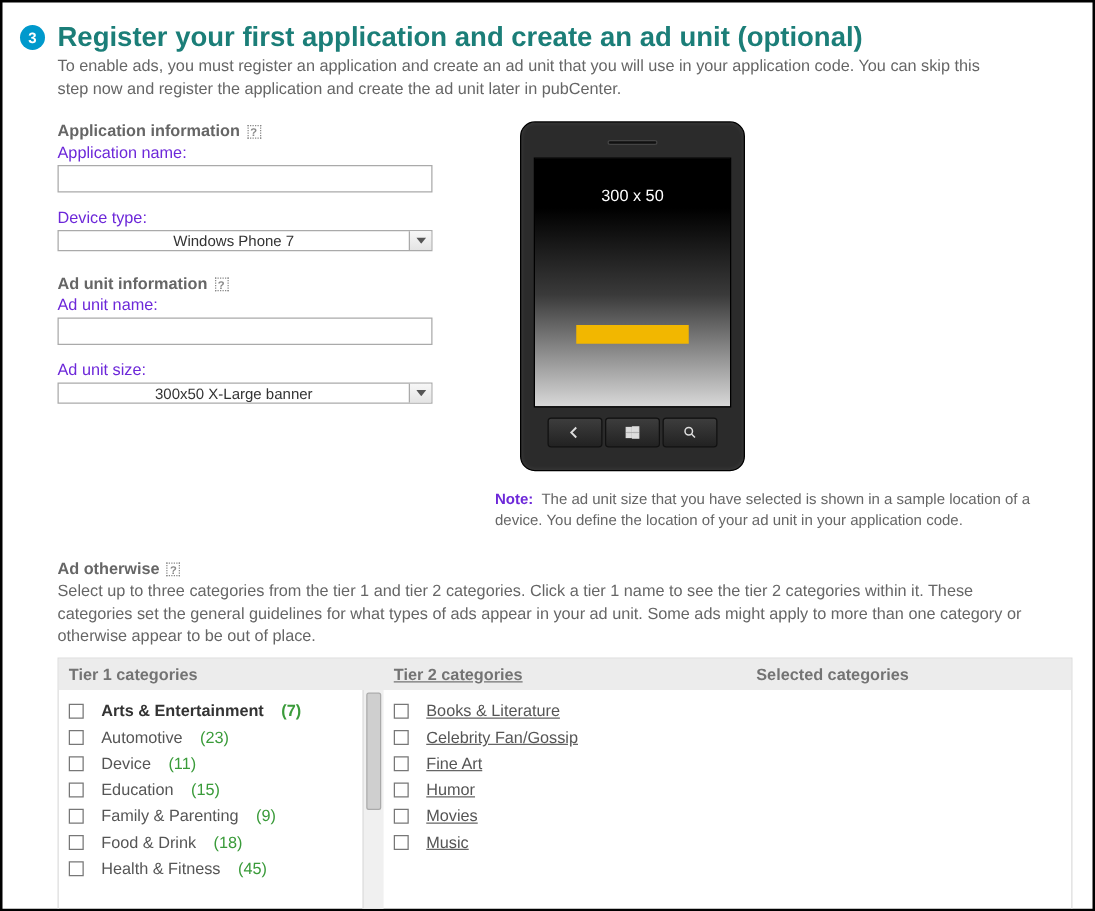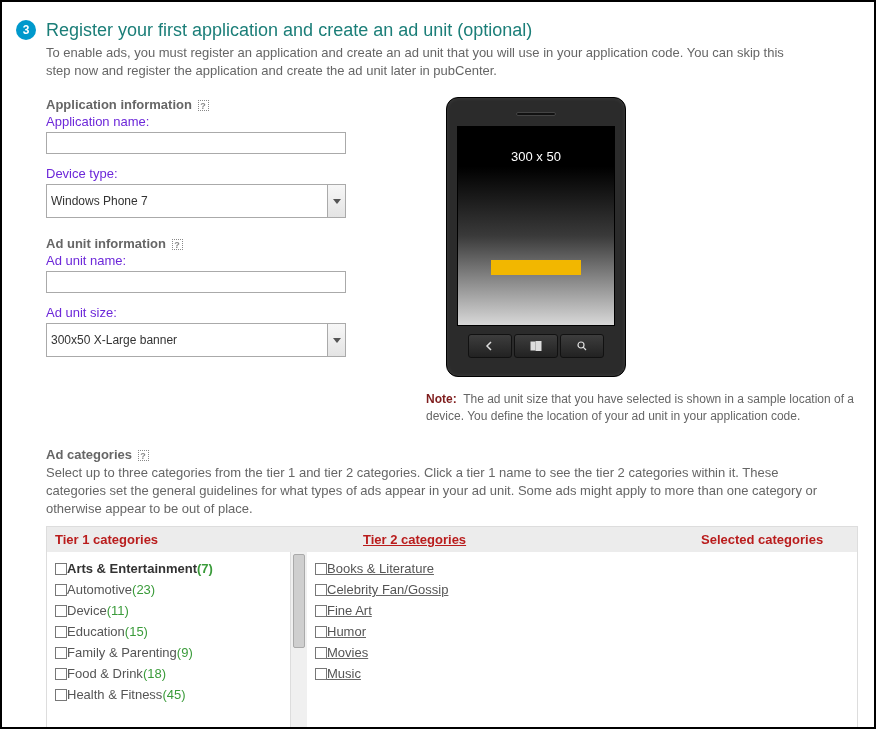--- a/index.html
+++ b/index.html
@@ -31,37 +31,36 @@
     font-size: 12px;
     vertical-align: top;
   }
   .step-header {
     display: flex;
     align-items: flex-start;
     gap: 10px;
   }
   .step-title {
     color: #1b7e78;
-    font-size: 18px;
-    font-weight: normal;
+    font-size: 22px;
+    font-weight: bold;
     margin: 0 0 4px 0;
     line-height: 20px;
   }
   .step-desc {
     color: #666;
     margin: 0 0 18px 0;
     line-height: 1.35;
     max-width: 740px;
   }
   .content {
     margin-left: 30px;
   }
   .two-col {
     display: flex;
-    gap: 30px;
     align-items: flex-start;
   }
   .left-col { width: 350px; }
   .right-col { flex: 1; text-align: left; }
   .section-label {
     font-weight: bold;
     color: #666;
     margin: 0 0 2px 0;
   }
   .help-icon {
@@ -83,25 +82,26 @@
   .text-input {
     width: 300px;
     height: 22px;
     border: 1px solid #aaa;
     padding: 2px 4px;
     font-size: 12px;
   }
   .select-wrap {
     position: relative;
     width: 300px;
-    height: 34px;
+    height: 17px;
     border: 1px solid #aaa;
     background: #fff;
     display: flex;
     align-items: center;
+    text-align: center;
   }
   .select-wrap .value {
     padding: 0 4px;
     color: #333;
     font-size: 12px;
     flex: 1;
   }
   .select-wrap .arrow-btn {
     width: 18px;
     height: 100%;
@@ -169,37 +169,36 @@
     justify-content: center;
     color: #ddd;
   }
   .phone-btn svg { width: 12px; height: 12px; fill:#ddd; stroke:#ddd; }
   .note {
     margin-top: 14px;
     font-size: 12px;
     color: #666;
     line-height: 1.4;
   }
-  .note-label { color: #7f1d1d; font-weight: bold; }
+  .note-label { color: #6d28d9; font-weight: bold; }
   .desc-block {
     margin: 2px 0 8px 0;
     line-height: 1.4;
     max-width: 780px;
     color:#666;
   }
   .cat-table {
     border: 1px solid #ddd;
     width: 812px;
   }
   .cat-header {
     display: flex;
     background: #ececec;
     font-weight: bold;
-    color: #b91c1c;
-    gap: 48px;
+    color: #737373;
   }
   .cat-header > div { padding: 5px 8px; }
   .cat-body {
     display: flex;
     height: 214px;
   }
   .col-t1 { width: 260px; position: relative; }
   .col-t2 { width: 290px; text-decoration: underline; }
   .col-sel { flex: 1; }
   .scroll-col {
@@ -221,21 +220,21 @@
     left: 2px; right: 2px;
     top: 2px;
     height: 94px;
     background: #cfcfcf;
     border: 1px solid #aaa;
     border-radius: 2px;
   }
   .cat-item {
     display: flex;
     align-items: center;
-    gap: 0;
+    gap: 14px;
     padding: 3px 0;
     color: #555;
     font-size: 13px;
   }
   .cat-item .cb {
     width: 12px; height: 12px;
     border: 1px solid #777;
     background: #fff;
     flex-shrink: 0;
   }
@@ -333,21 +332,21 @@
         <div class="note">
           <span class="note-label">Note:</span>&nbsp;
           <span>The ad unit size that you have selected is shown in a sample location of a device. You define the location of your ad unit in your application code.</span>
         </div>
       </div>
     </div>
 
     <div style="height:22px"></div>
 
     <p class="section-label">
-      <span>Ad categories</span>
+      <span>Ad otherwise</span>
       <span class="help-icon">?</span>
     </p>
     <p class="desc-block">Select up to three categories from the tier 1 and tier 2 categories. Click a tier 1 name to see the tier 2 categories within it. These categories set the general guidelines for what types of ads appear in your ad unit. Some ads might apply to more than one category or otherwise appear to be out of place.</p>
 
     <div class="cat-table">
       <div class="cat-header">
         <div class="col-t1">Tier 1 categories</div>
         <div class="col-t2">Tier 2 categories</div>
         <div class="col-sel">Selected categories</div>
       </div>

